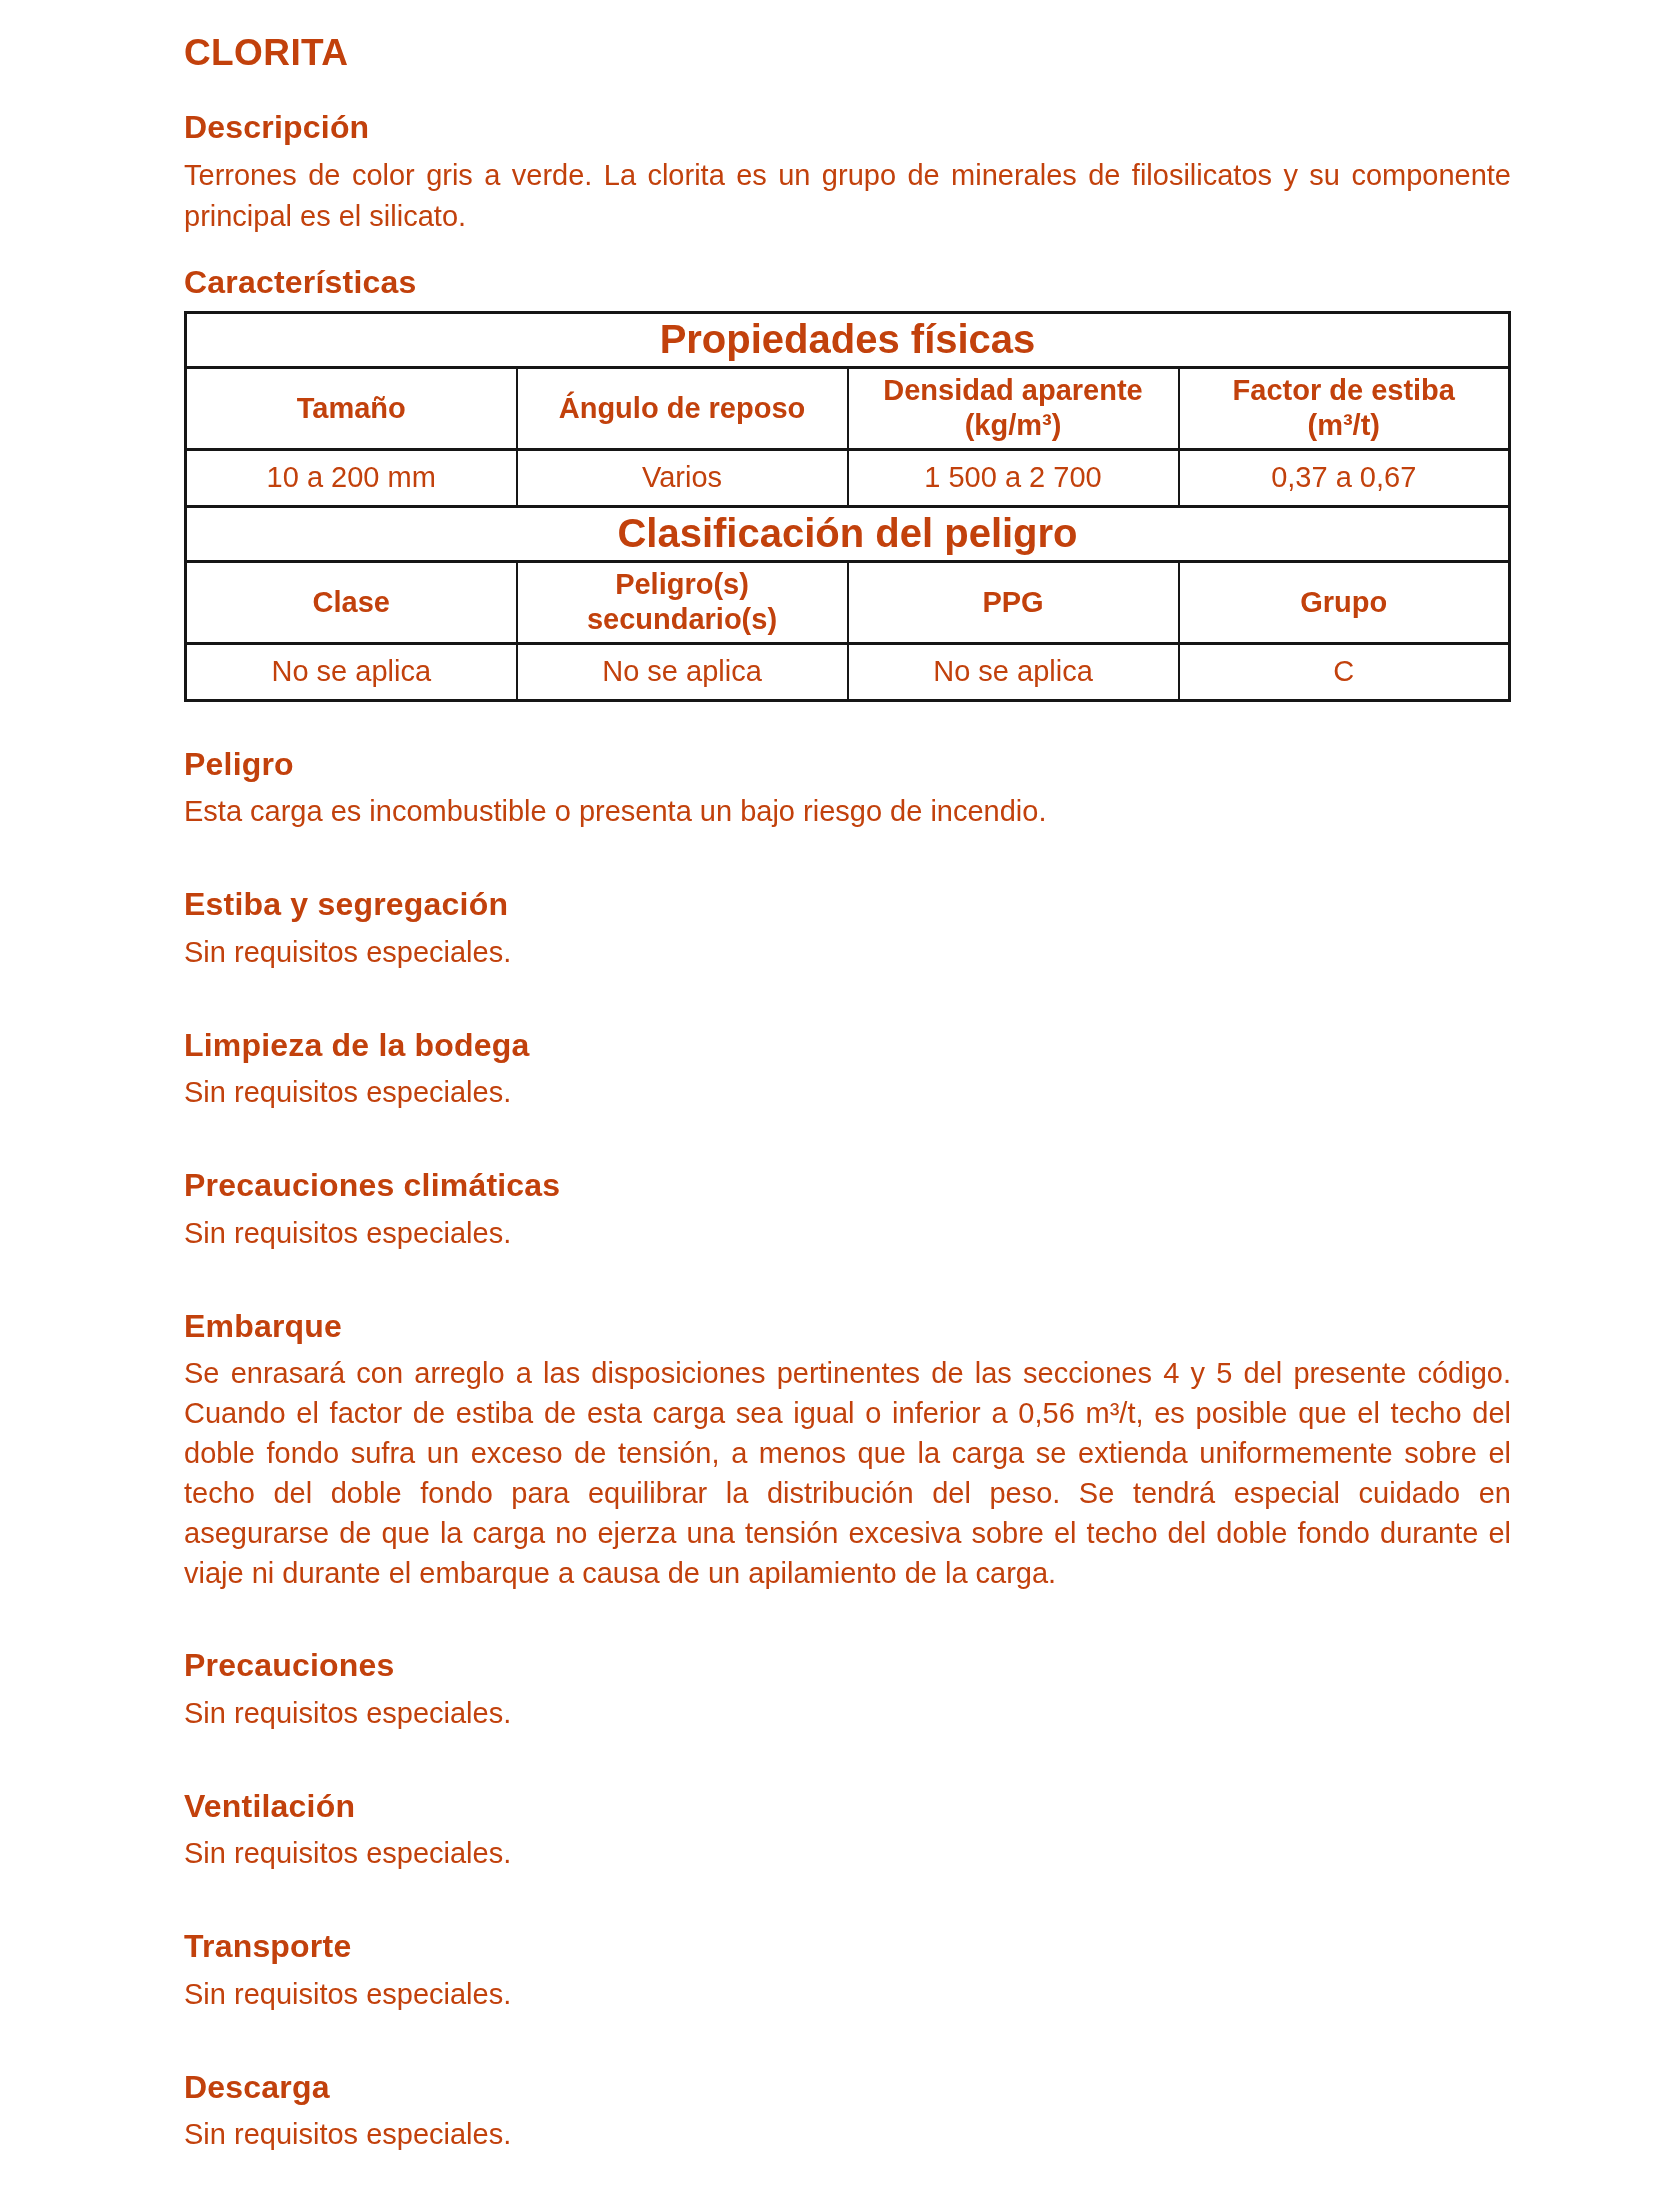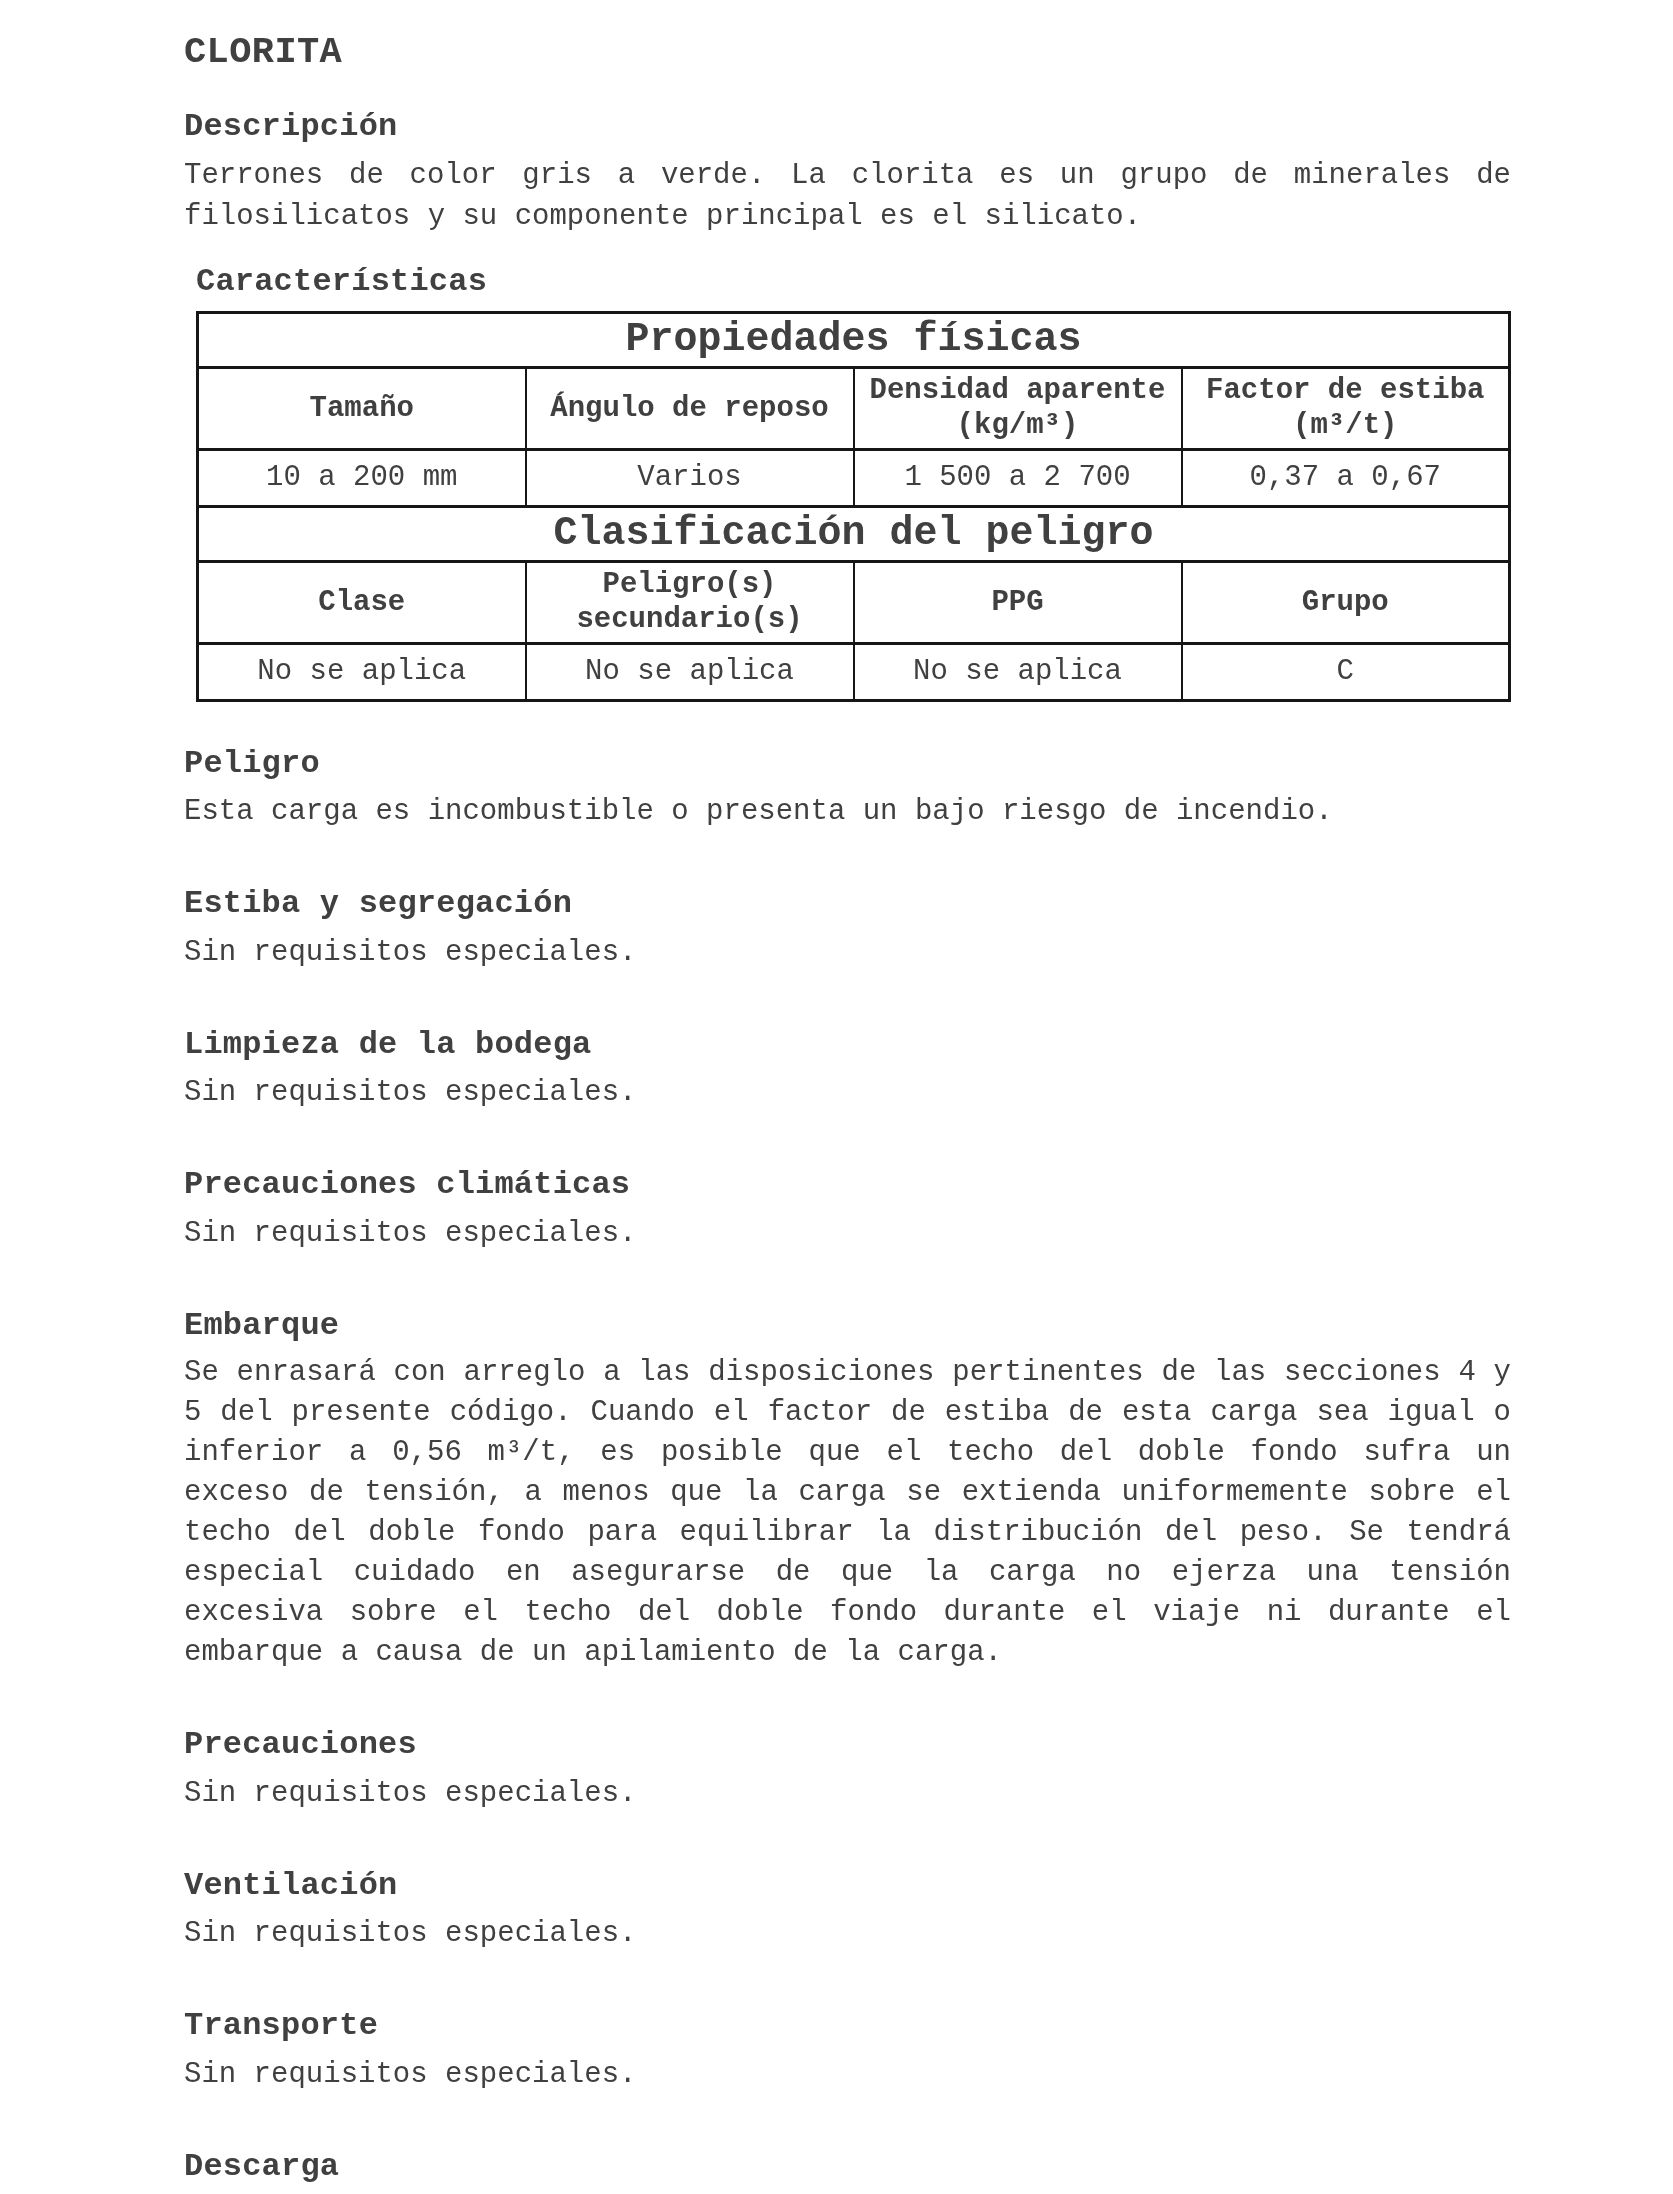--- a/index.html
+++ b/index.html
@@ -7,22 +7,22 @@
     padding: 0;
     background: #ffffff;
   }
   .page {
     position: relative;
     width: 1673px;
     height: 2194px;
     background: #ffffff;
     box-sizing: border-box;
     padding: 32px 162px 0 184px;
-    font-family: Liberation Mono, monospace;
-    color: #404040;
+    font-family: Liberation Sans, sans-serif;
+    color: #c2410c;
     overflow: hidden;
   }
   .doc-title {
     margin: 0;
     font-size: 37px;
     line-height: 41px;
     font-weight: 700;
     letter-spacing: 0.4px;
   }
   .section { margin-top: 54px; }
@@ -36,21 +36,21 @@
   .body-text {
     margin: 0;
     font-size: 29px;
     line-height: 41px;
     font-weight: 400;
   }
   .justified { text-align: justify; }
 
   .section-descripcion  { margin-top: 36px; }
   .section-descripcion .body-text { margin-top: 1.6px; }
-  .section-caracteristicas { margin-top: 27px; margin-left: 12px; }
+  .section-caracteristicas { margin-top: 27px; }
   .section-peligro { margin-top: 44px; }
 
   table.props {
     border-collapse: collapse;
     table-layout: fixed;
     width: 100%;
     margin-top: 11px;
     border: 3.2px solid #161616;
   }
   table.props td {

